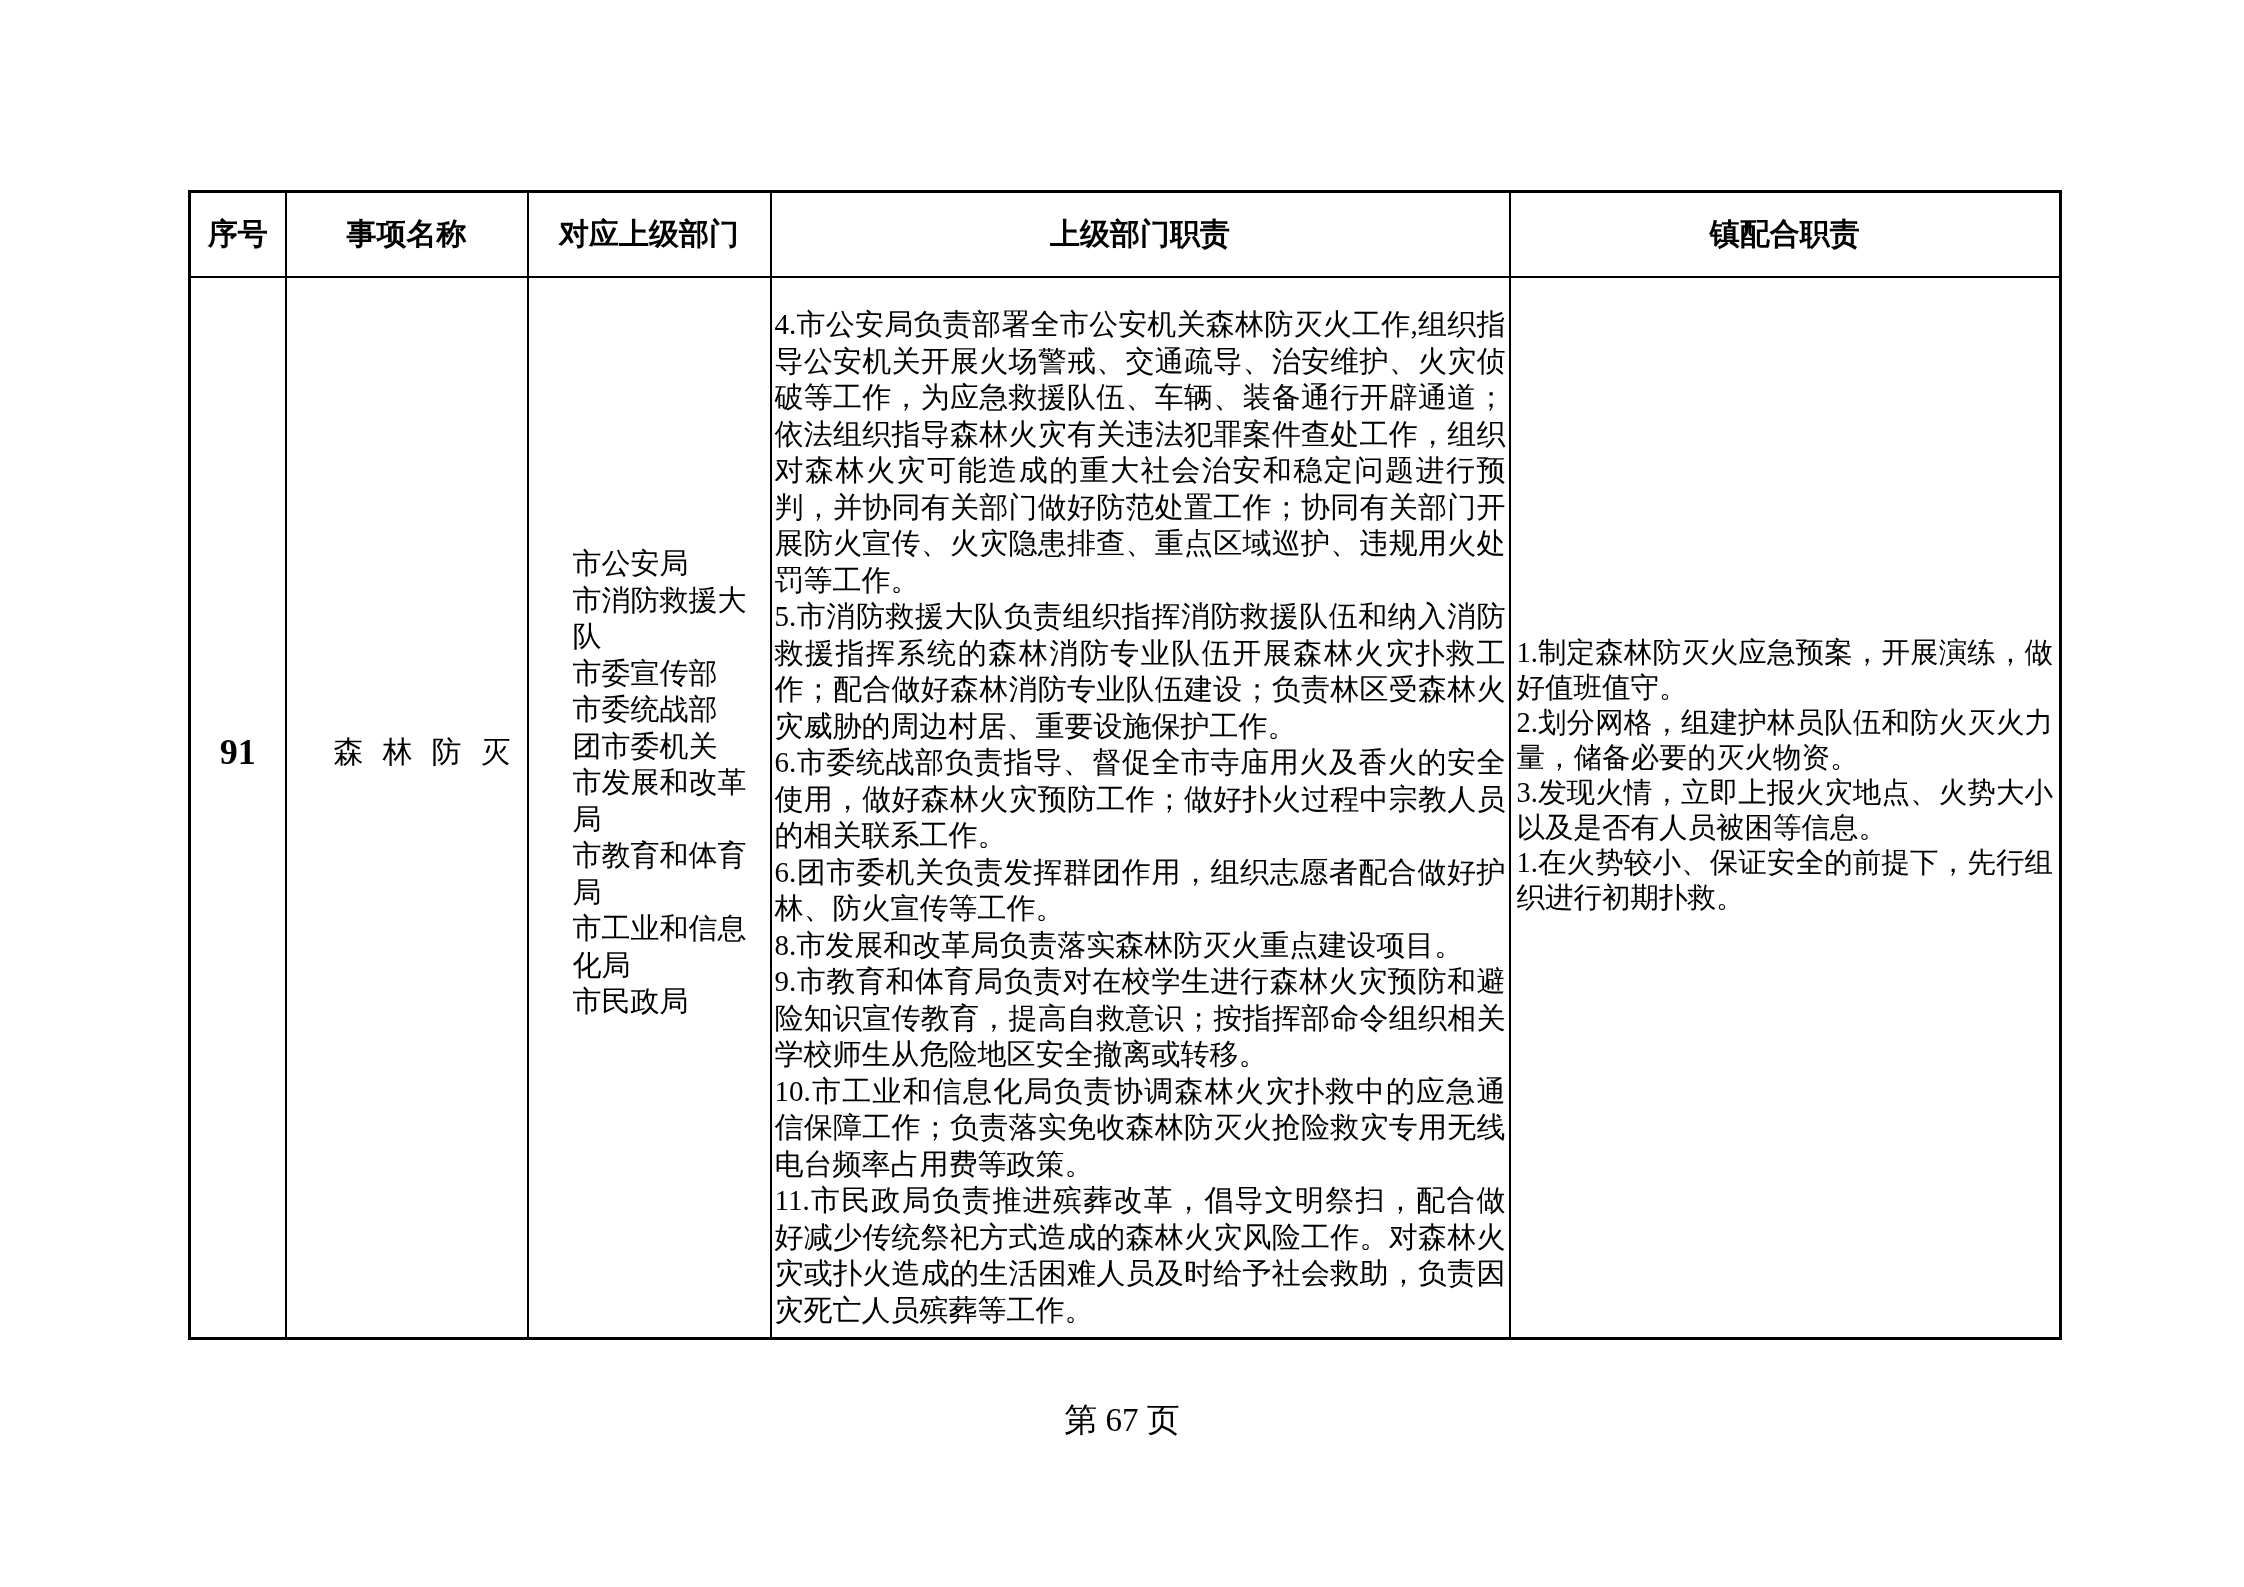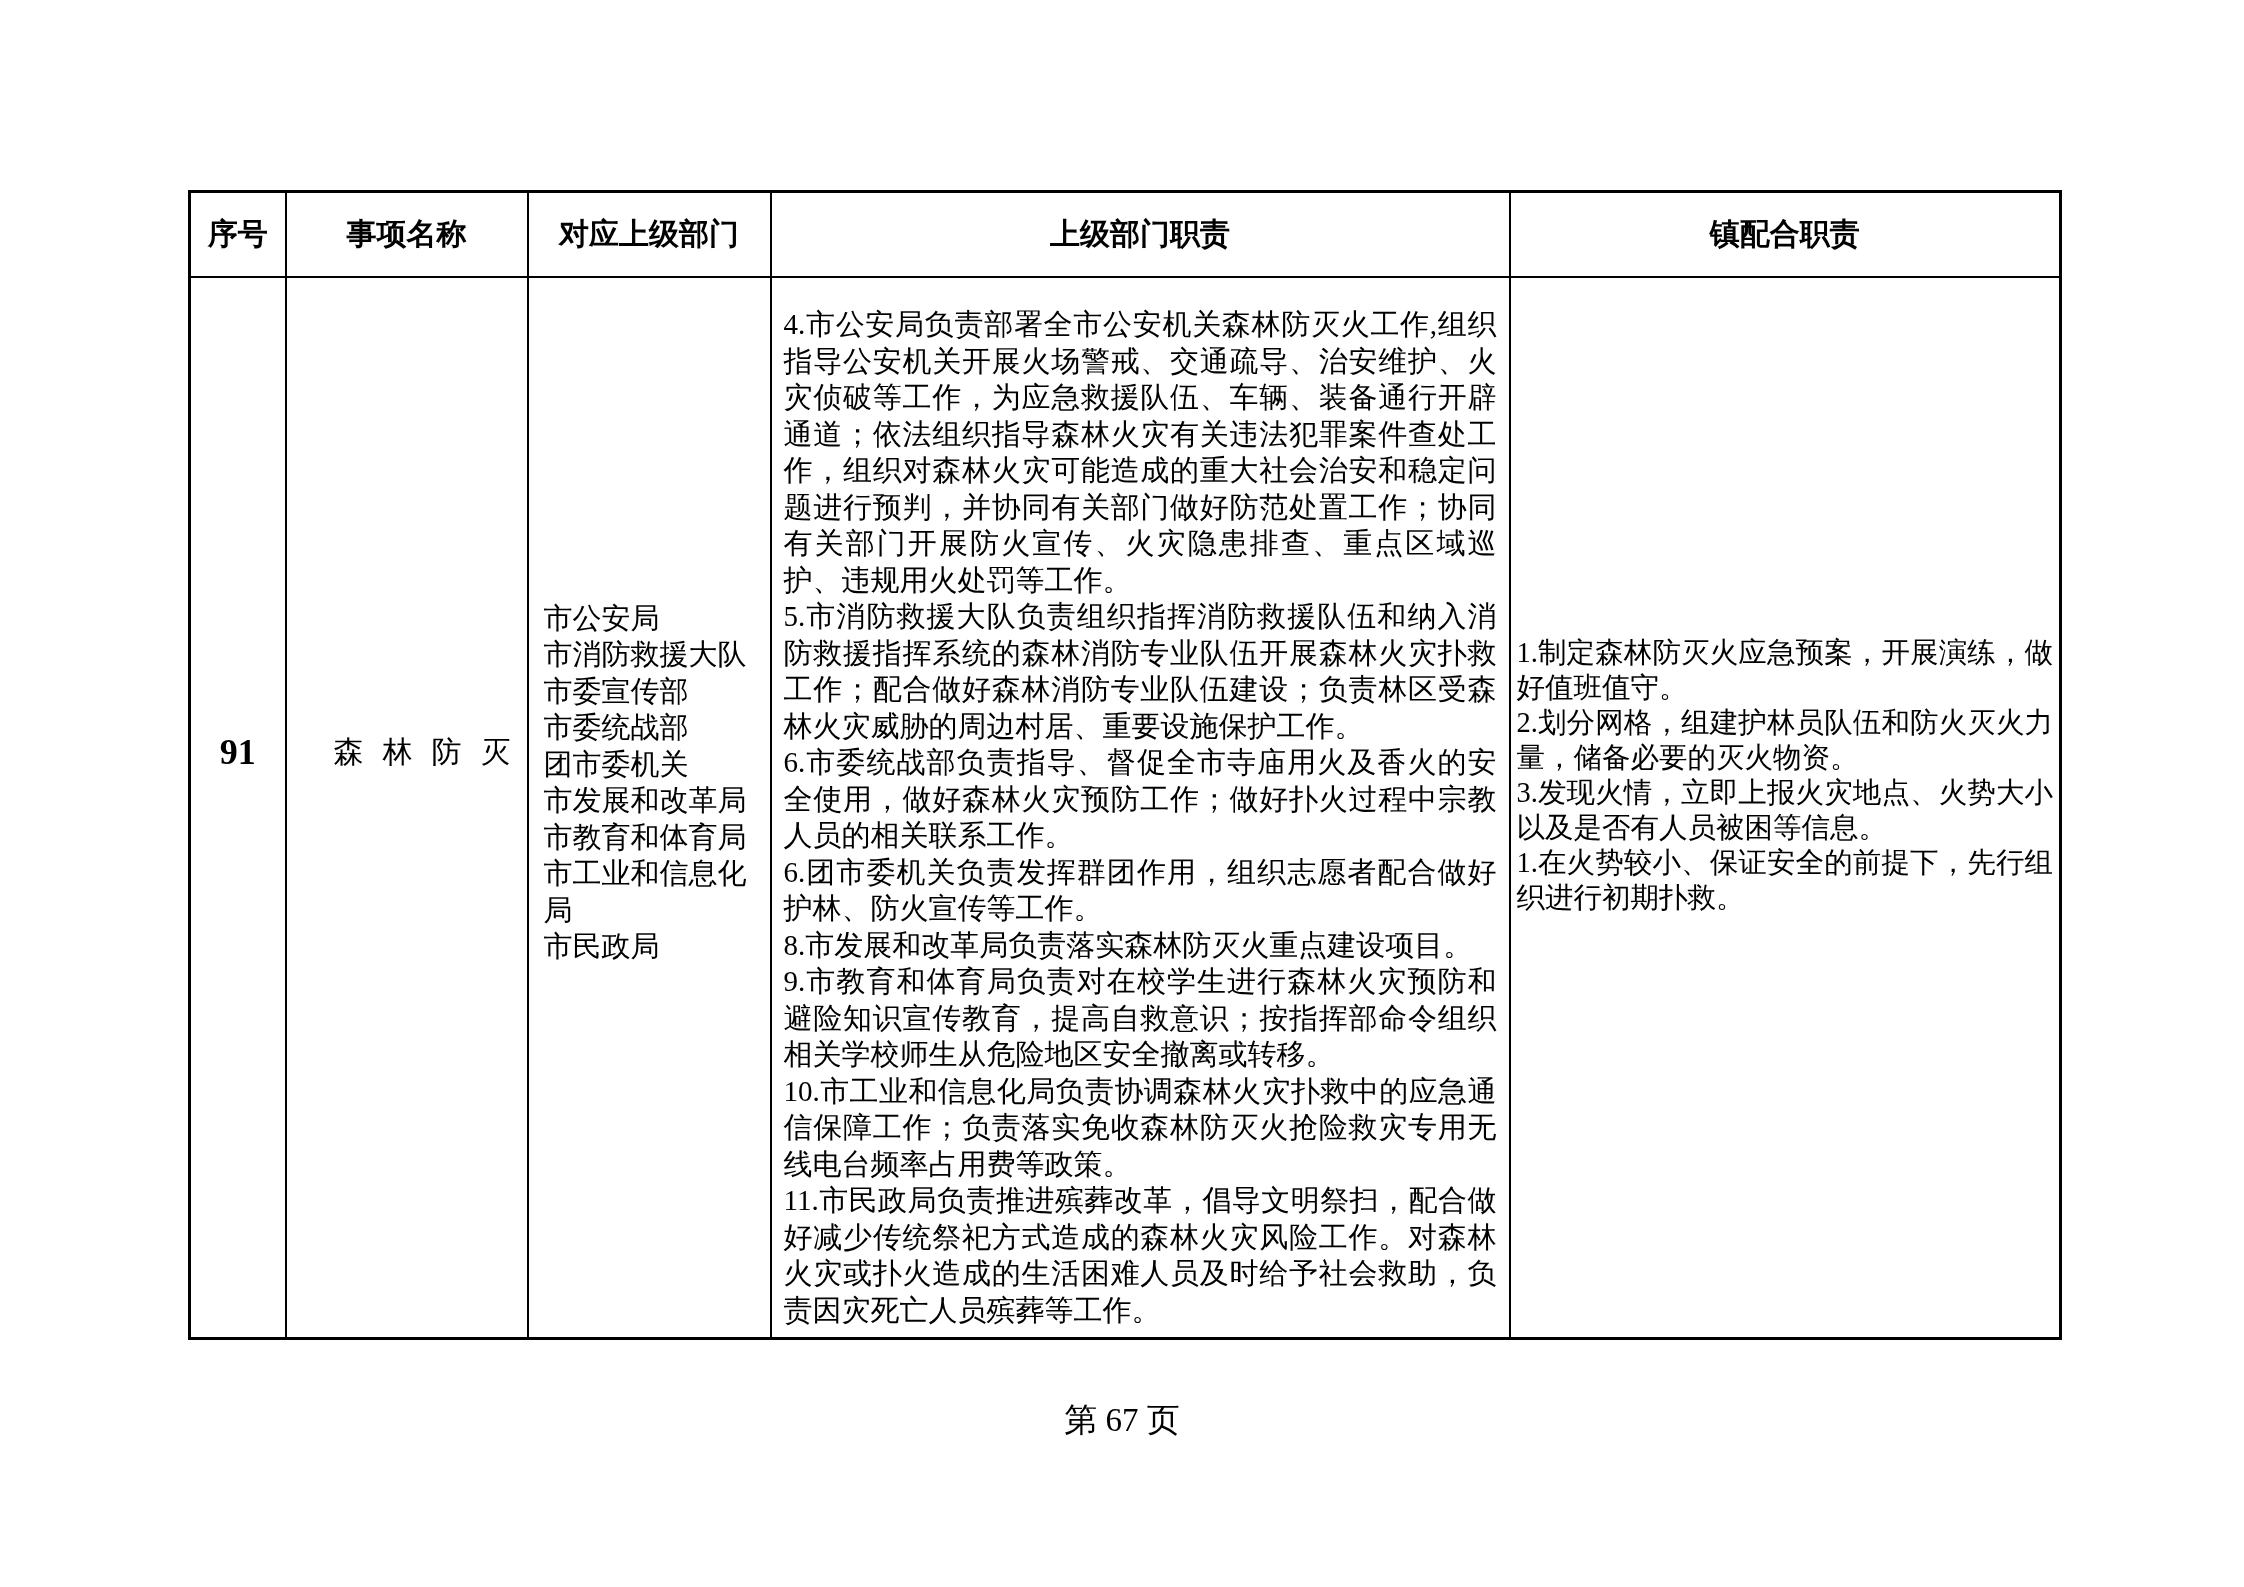--- a/index.html
+++ b/index.html
@@ -26,23 +26,23 @@
   .brow td{height:1062px;}
   
   .serial-wrap{transform:translateY(-55px);text-align:center;font-size:36px;font-weight:bold;}
   
   .itemname-wrap{transform:translateY(-55px);text-align:center;margin-left:47px;}
   .itemname-wrap span{
     font-size:30px;letter-spacing:19px;margin-right:-19px;white-space:nowrap;
   }
   
   .dept-wrap{transform:translateY(-25px);padding:0 4px 0 15px;}
-  .dept{font-size:29px;line-height:36.5px;text-align:left;overflow-wrap:break-word;}
+  .dept{font-size:29px;line-height:36.5px;text-align:left;overflow-wrap:break-word;margin-left:29px;}
   
-  .duties-wrap{transform:translateY(10px);padding:0 12px;}
+  .duties-wrap{transform:translateY(10px);padding:0 3px;}
   .duties-wrap p{
     margin:0;font-size:29px;line-height:36.5px;text-align:justify;
     overflow-wrap:break-word;
   }
   
   .town-wrap{transform:translateY(-32px);padding:0 6px;}
   .town-wrap p{
     margin:0;font-size:28.5px;line-height:35px;text-align:justify;
     overflow-wrap:break-word;
   }

